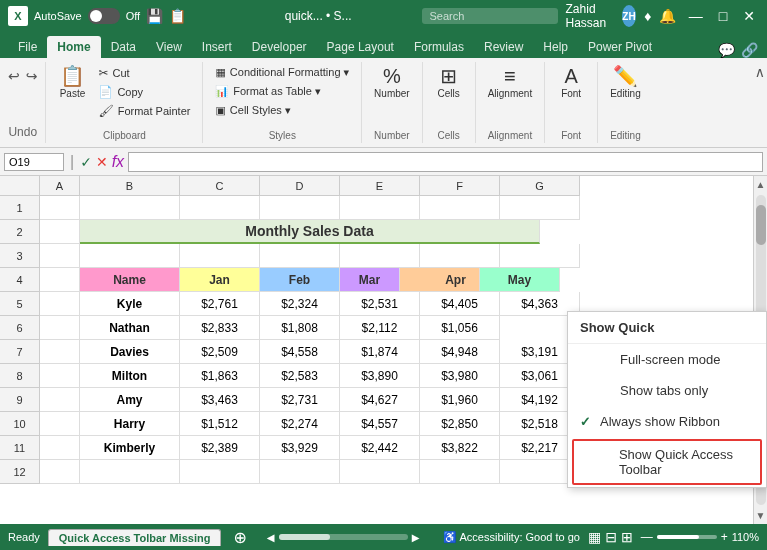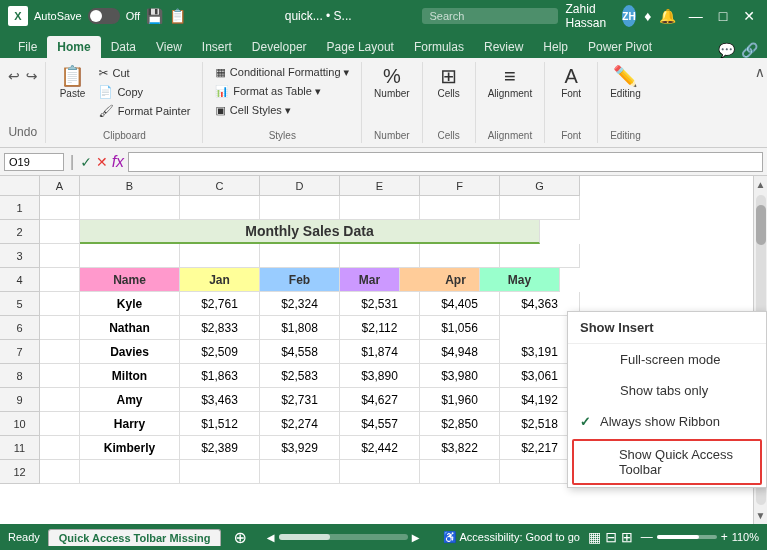--- a/index.html
+++ b/index.html
@@ -557,21 +557,21 @@
 
   <div class="right-scrollbar" data-name="right-scrollbar">
     <span class="scrollbar-arrow" data-name="scroll-up-arrow">▲</span>
     <div class="scrollbar-track" data-name="scrollbar-track">
       <div class="scrollbar-thumb" data-name="scrollbar-thumb"></div>
     </div>
     <span class="scrollbar-arrow" data-name="scroll-down-arrow">▼</span>
   </div>
 
   <div class="dropdown-overlay" data-name="ribbon-dropdown-menu">
-    <div class="dropdown-header" data-name="dropdown-title">Show Insert</div>
+    <div class="dropdown-header" data-name="dropdown-title">Show Quick</div>
     <div class="dropdown-item" data-name="dropdown-fullscreen">
       <span data-name="fullscreen-check" style="width:14px;display:inline-block;"></span>
       <span data-name="fullscreen-label">Full-screen mode</span>
     </div>
     <div class="dropdown-item" data-name="dropdown-tabs-only">
       <span data-name="tabs-only-check" style="width:14px;display:inline-block;"></span>
       <span data-name="tabs-only-label">Show tabs only</span>
     </div>
     <div class="dropdown-item checked" data-name="dropdown-always-show">
       <span data-name="always-show-label">Always show Ribbon</span>

